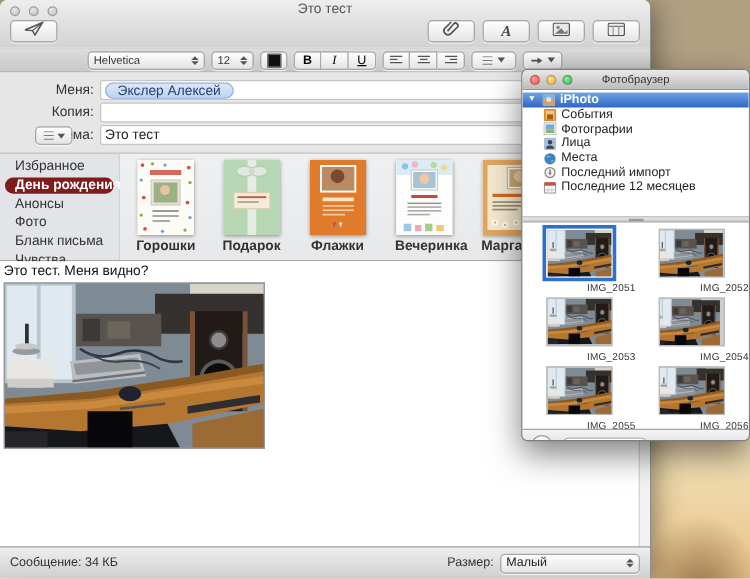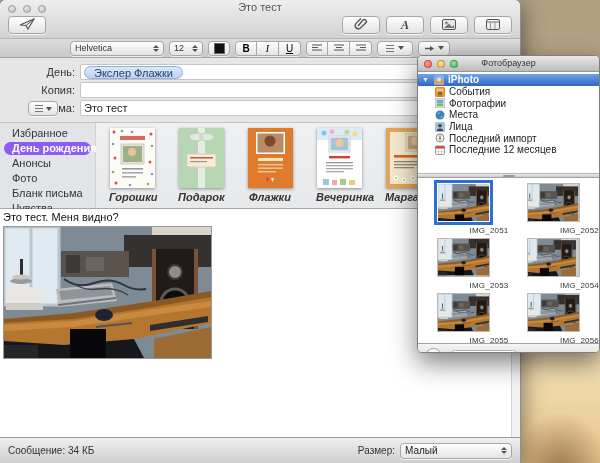--- a/index.html
+++ b/index.html
@@ -56,26 +56,26 @@
   .hdr-action { position:absolute; left:28px; bottom:6px; width:30px; height:15px; gap:3px; font-size:8px; color:#555; }
   .mini-lines { display:inline-block; width:8px; height:7px;
     background:linear-gradient(#777 1px, transparent 1px); background-size:8px 3px; }
   .dd-arrow { display:inline-block; width:0; height:0; border-left:3px solid transparent;
     border-right:3px solid transparent; border-top:4px solid #555; }
 
   
   .m-stationery { display:flex; height:86px; background:linear-gradient(#eff0f2,#e7e8ea); border-bottom:1px solid #a8a8a8; }
   .cats { width:96px; padding-top:4px; border-right:1px solid #cfd2d6; background:#e2e4e7; }
   .cat { font-size:11px; color:#333; padding:0 8px; margin:0 4px 2px; border-radius:8px; line-height:13px; white-space:nowrap; }
-  .cat.sel { background:#8b5cf6; color:#fff; font-weight:bold; }
+  .cat.sel { background:#7f1d1d; color:#fff; font-weight:bold; }
   .templates { flex:1; display:flex; gap:23px; padding:5px 0 0 13px; }
   .tcard { width:46px; text-align:center; }
   .tthumb { width:45px; height:60px; margin:0 auto; background:#fff; box-shadow:0 1px 3px rgba(0,0,0,.4); }
   .tthumb svg { display:block; }
-  .tlabel { font-size:11px; font-weight:bold; color:#333; margin-top:3px; white-space:nowrap;font-style:italic; }
+  .tlabel { font-size:11px; font-weight:bold; color:#333; margin-top:3px; white-space:nowrap; }
 
   
   .m-body { position:relative; height:231px; background:#fff; padding:2px 3px; }
   .body-text { font-size:11px; color:#111; }
   .body-photo { margin-top:3px; width:209px; height:133px; border:1px solid #979797; background:#888; }
   .m-vscroll { position:absolute; right:0; top:0; width:9px; height:100%; background:#f2f2f2; border-left:1px solid #d4d4d4; }
 
   
   .m-statusbar { position:absolute; left:0; bottom:0; width:100%; height:26px;
     background:linear-gradient(#efefef,#cecece); border-top:1px solid #9c9c9c;
@@ -274,23 +274,23 @@
         <svg width="9" height="7" viewBox="0 0 9 7">
             <line x1="0" y1="3.5" x2="6" y2="3.5" stroke="#555" stroke-width="1.4"></line>
             <polygon points="5,1 9,3.5 5,6" fill="#555"></polygon>
           </svg>
         <span class="dd-arrow"></span>
       </div>
     </div>
 
     <div class="m-headers">
       <div class="h-row">
-        <div class="h-label">День:</div>
+        <div class="h-label">Меня:</div>
         <div class="h-field">
-          <span class="pill">Экслер Флажки</span>
+          <span class="pill">Экслер Алексей</span>
         </div>
       </div>
       <div class="h-row">
         <div class="h-label">Копия:</div>
         <div class="h-field"></div>
       </div>
       <div class="h-row">
         <div class="h-label">Тема:</div>
         <div class="h-field">
           <span>Это тест</span>
@@ -499,35 +499,35 @@
               <rect width="10" height="10" rx="1" fill="#fff" stroke="#999"></rect>
               <rect x="1.5" y="1.5" width="7" height="4" fill="#7aa8d8"></rect>
               <rect x="1.5" y="5.5" width="7" height="3" fill="#8ab868"></rect>
             </svg>
         </span>
         <span>Фотографии</span>
       </div>
       <div class="p-row">
         <span class="sic">
           <svg width="10" height="10" viewBox="0 0 10 10">
-              <circle cx="5" cy="5" r="4.5" fill="#3a7fd0"></circle>
-              <path d="M2,3 q2,-1.5 3.5,0 q-1,1.5 -3,1.2 Z M6,6 q2,-.5 2.5,1 q-1.5,1.5 -3,0.5 Z" fill="#6fba5c"></path>
-            </svg>
-        </span>
-        <span>Места</span>
+              <rect width="10" height="10" rx="1.5" fill="#a8c0da"></rect>
+              <circle cx="5" cy="3.8" r="1.8" fill="#3a4452"></circle>
+              <path d="M1.8,9 a3.2,2.6 0 0 1 6.4,0 Z" fill="#3a4452"></path>
+            </svg>
+        </span>
+        <span>Лица</span>
       </div>
       <div class="p-row">
         <span class="sic">
           <svg width="10" height="10" viewBox="0 0 10 10">
-              <rect width="10" height="10" rx="1.5" fill="#a8c0da"></rect>
-              <circle cx="5" cy="3.8" r="1.8" fill="#3a4452"></circle>
-              <path d="M1.8,9 a3.2,2.6 0 0 1 6.4,0 Z" fill="#3a4452"></path>
-            </svg>
-        </span>
-        <span>Лица</span>
+              <circle cx="5" cy="5" r="4.5" fill="#3a7fd0"></circle>
+              <path d="M2,3 q2,-1.5 3.5,0 q-1,1.5 -3,1.2 Z M6,6 q2,-.5 2.5,1 q-1.5,1.5 -3,0.5 Z" fill="#6fba5c"></path>
+            </svg>
+        </span>
+        <span>Места</span>
       </div>
       <div class="p-row">
         <span class="sic">
           <svg width="10" height="10" viewBox="0 0 10 10">
               <circle cx="5" cy="5" r="4" fill="#f2f2f2" stroke="#8a8a8a"></circle>
               <path d="M5,2.5 L5,6" stroke="#777" stroke-width="1.2"></path>
               <polygon points="3.6,5.2 6.4,5.2 5,7.4" fill="#777"></polygon>
             </svg>
         </span>
         <span>Последний импорт</span>

